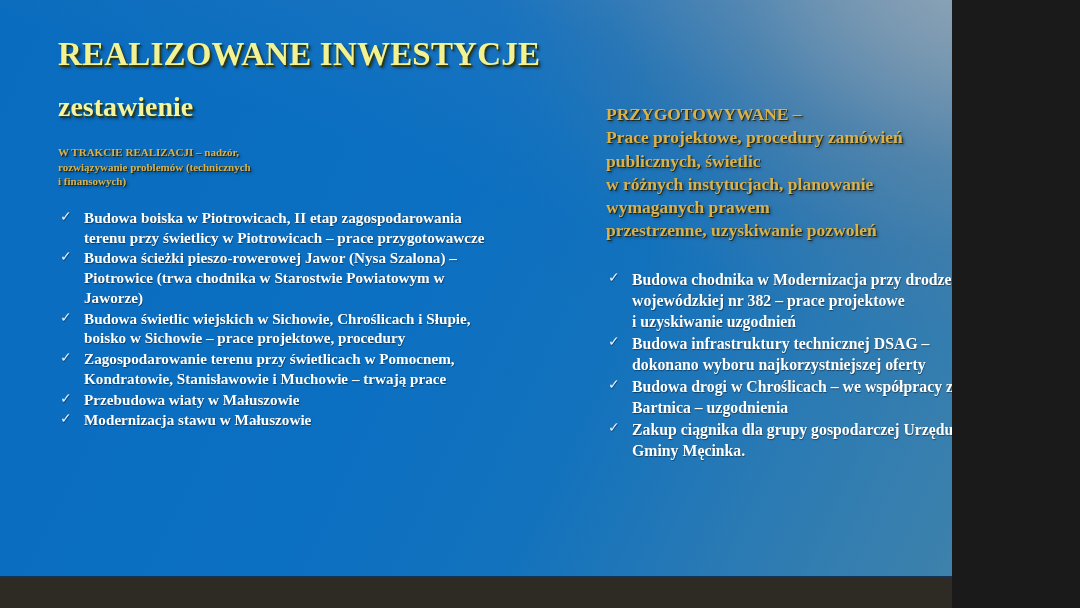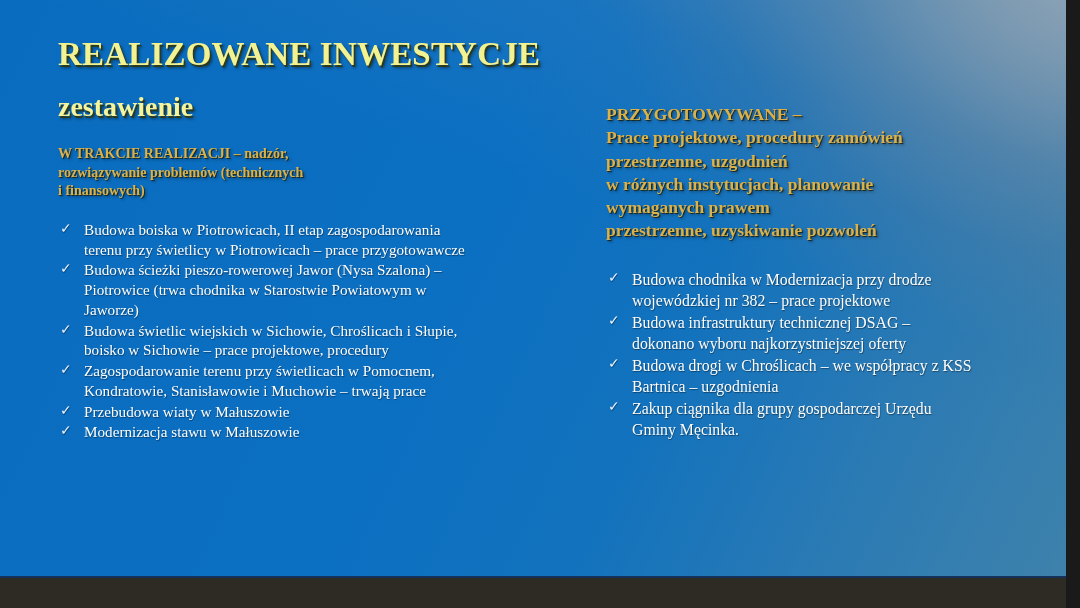--- a/index.html
+++ b/index.html
@@ -2,21 +2,21 @@
 <html><head>
 <meta charset="utf-8">
 <style>
   html, body {
     margin: 0;
     padding: 0;
     background: #1a1a1a;
   }
   #slide {
     position: relative;
-    width: 1066px;
+    width: 952px;
     height: 608px;
     overflow: hidden;
     font-family: "Liberation Serif", serif;
     background: #0b6fc0;
   }
   
   #bg-base {
     position: absolute;
     inset: 0;
     background: linear-gradient(115deg, #0a6cbe 0%, #0b6fc2 42%, #1272bd 62%, #2a7ab4 80%, #3f82ab 100%);
@@ -81,21 +81,21 @@
   .column { position: absolute; }
   #left-column  { left: 58px;  top: 145px; width: 505px; }
   #right-column { left: 606px; top: 103px; width: 450px; }
 
   .section-heading {
     font-weight: bold;
     color: #dbb14a;
     text-shadow: 1px 1px 0 rgba(30,25,0,0.75), 2px 2px 3px rgba(0,0,0,0.4);
     line-height: 1.33;
   }
-  #left-column .section-heading  { font-size: 14px; }
+  #left-column .section-heading  { font-size: 11px; }
   #right-column .section-heading { font-size: 17.5px; }
   .section-heading .hl { display: block; white-space: nowrap; }
 
   ul.bullets {
     list-style: none;
     margin: 0;
     padding: 0;
     color: #ffffff;
     text-shadow: 0.6px 0.6px 1px rgba(0,0,0,0.45);
   }
@@ -107,21 +107,21 @@
   ul.bullets > li .check {
     position: absolute;
     left: 2px;
     top: 0;
     font-size: 14px;
     line-height: inherit;
     color: #eaf2ff;
   }
   #left-bullets  { margin-top: 19px; font-size: 15.2px; line-height: 1.30; }
   #right-bullets { margin-top: 26px; font-size: 15.8px; line-height: 1.33; }
-  .bline { display: block; }
+  .bline { display: block; font-weight: bold; }
 </style>
 </head>
 <body>
 
 <div id="slide">
 
   <div id="bg-base"></div>
   <div id="bg-wash"></div>
   <div id="bg-wash2"></div>
   <div id="bottom-bar"></div>
@@ -179,32 +179,33 @@
         </li>
 
       </ul>
     </div>
 
     <div id="right-column" class="column">
 
       <div class="section-heading">
         <span class="hl">PRZYGOTOWYWANE –</span>
         <span class="hl">Prace projektowe, procedury zamówień</span>
-        <span class="hl">przestrzenne, uzgodnień</span>
+        <span class="hl">publicznych, świetlic</span>
         <span class="hl">w różnych instytucjach, planowanie</span>
         <span class="hl">wymaganych prawem</span>
         <span class="hl">przestrzenne, uzyskiwanie pozwoleń</span>
       </div>
 
       <ul class="bullets" id="right-bullets">
 
         <li>
           <span class="check">✓</span>
           <span class="bline">Budowa chodnika w Modernizacja przy drodze</span>
           <span class="bline">wojewódzkiej nr 382 – prace projektowe</span>
+          <span class="bline">i uzyskiwanie uzgodnień</span>
         </li>
 
         <li>
           <span class="check">✓</span>
           <span class="bline">Budowa infrastruktury technicznej DSAG –</span>
           <span class="bline">dokonano wyboru najkorzystniejszej oferty</span>
         </li>
 
         <li>
           <span class="check">✓</span>

